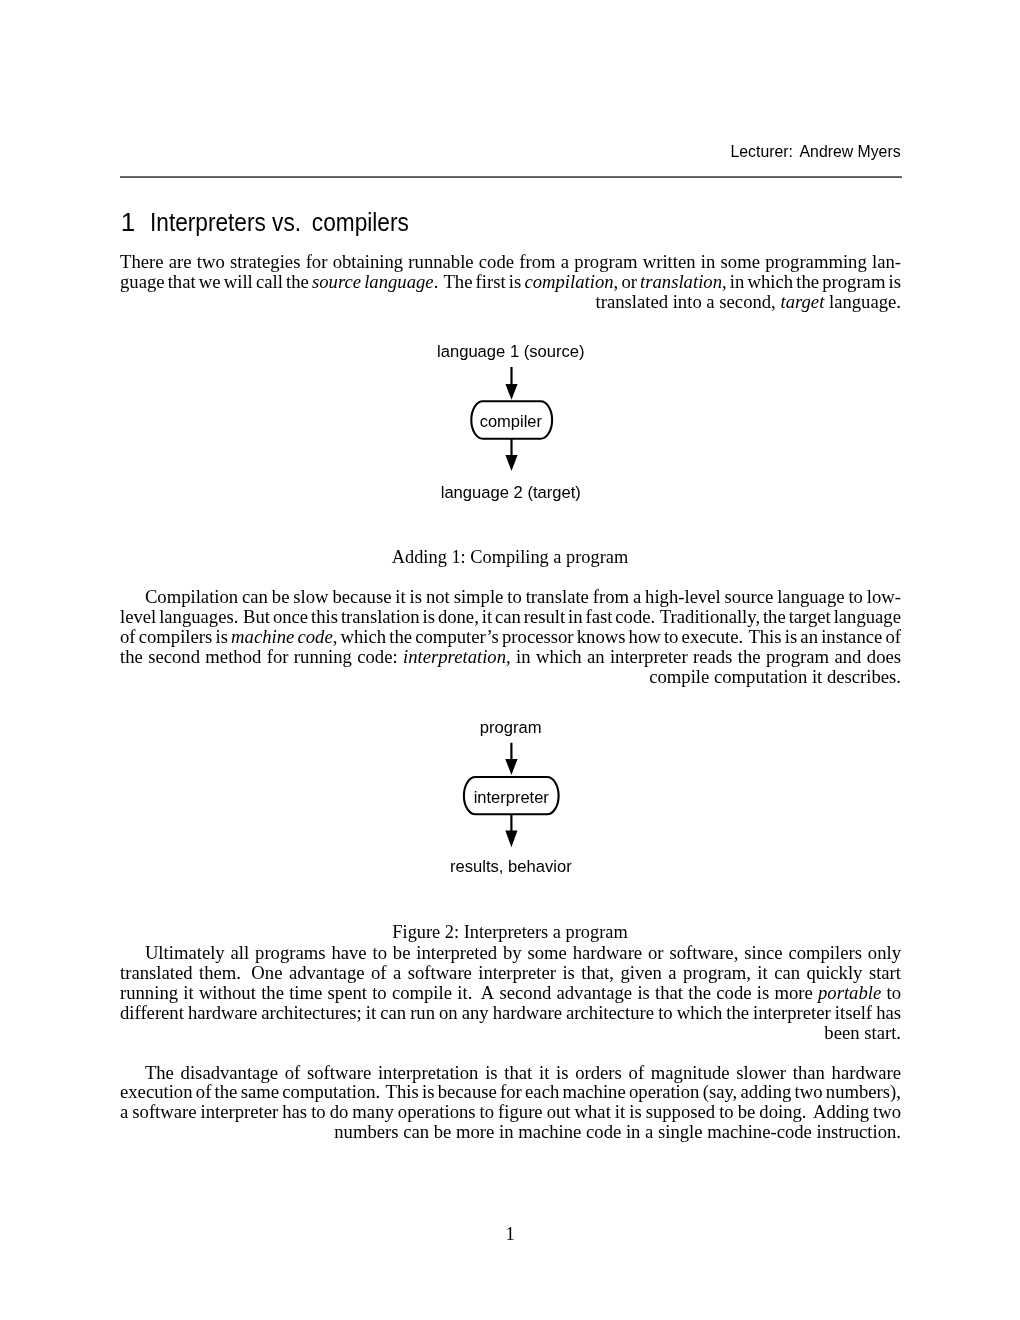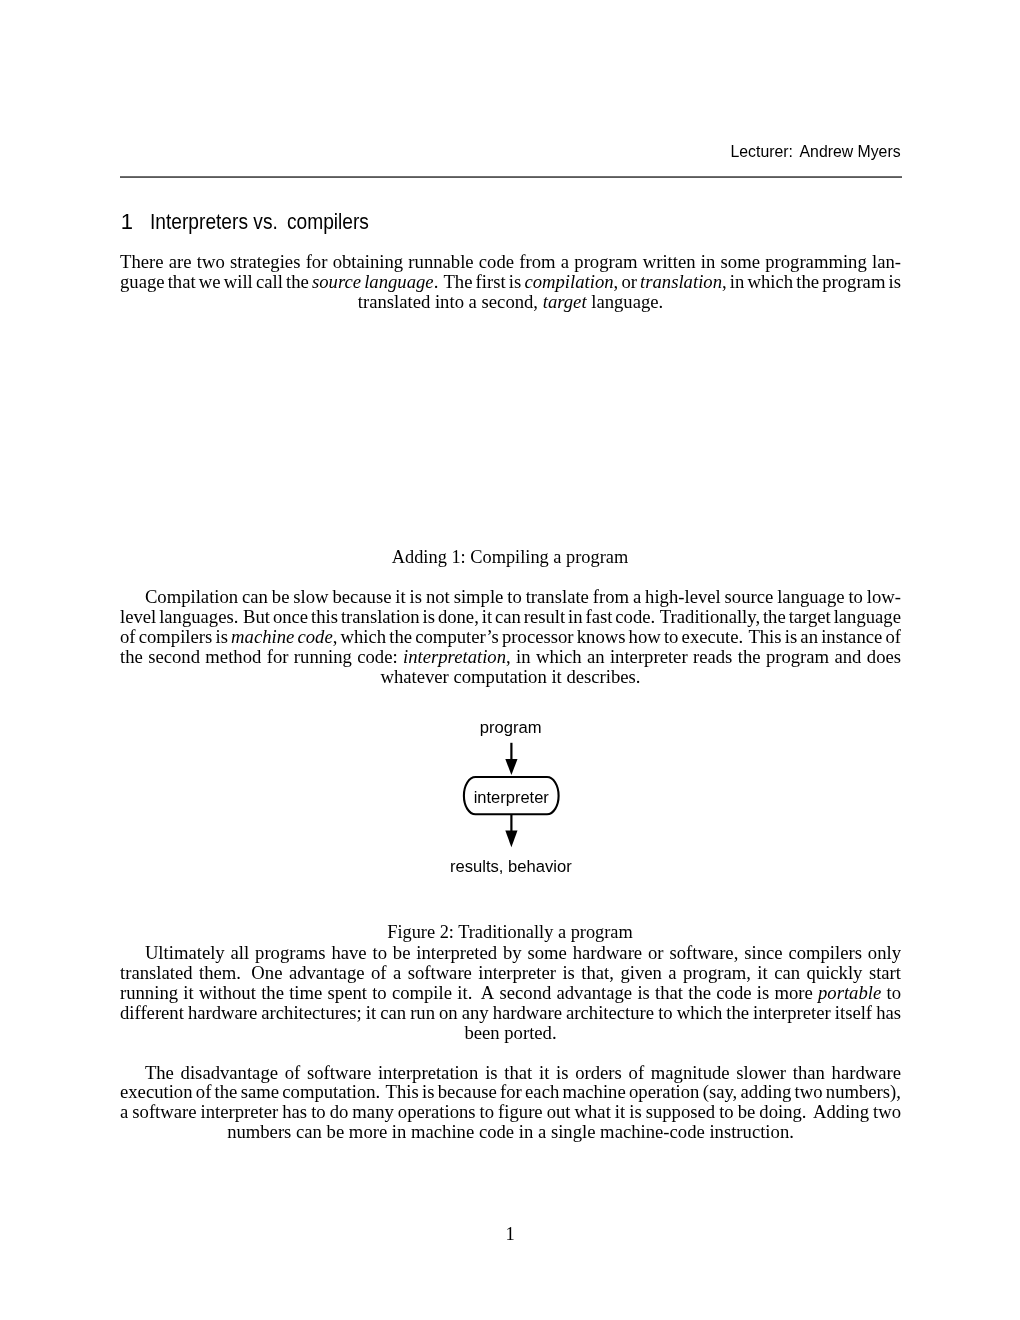--- a/index.html
+++ b/index.html
@@ -24,34 +24,34 @@
   .hdr-row2 { position:absolute; left:0; top:142px; width:1020px;
               font-size:16.7px; line-height:19.5px; height:19.5px; }
   .hdr-row2 > span { display:block; position:absolute; top:0; right:119px;
                      transform:scaleX(0.947);
                      transform-origin:right center; white-space:nowrap; }
   .rule { position:absolute; left:120px; top:175.6px; width:782px; height:2.1px;
           background:linear-gradient(to bottom, #b5b5b5 0%, #2a2a2a 50%, #8a8a8a 100%); }
 
   
   .sec { position:absolute; left:120.8px; top:211px;
-         font-family:"Liberation Sans", sans-serif; font-size:22px;
+         font-family:"Liberation Sans", sans-serif; font-size:26px;
          line-height:22px; white-space:nowrap; }
   .sec .num { display:inline-block; width:29.5px; }
   .sec .stitle { display:inline-block; transform:scaleX(0.871);
                  transform-origin:left center; }
 
   
   .para { position:absolute; left:120px; width:781px;
           font-size:18.67px; line-height:19.9px;
           font-family:"Liberation Serif", serif; }
   .para i { font-style:italic; }
   .jline { display:flex; justify-content:space-between; white-space:pre;
            height:19.9px; align-items:baseline; }
-  .lline { display:block; text-align:center; white-space:pre; height:19.9px; }
+  .lline { display:block; text-align:right; white-space:pre; height:19.9px; }
   .jline > .seg, .lline > .seg { white-space:pre; }
 
   
   .fig { position:absolute; left:0; width:1020px; }
   .fig svg { display:block; overflow:visible; }
   .figcap { position:absolute; left:0; width:1020px; text-align:center;
             font-size:18.35px; line-height:20px; }
   .figcap > span { display:inline-block; }
 
   .diagtext { font-family:"Liberation Sans", sans-serif; font-size:17.2px;
@@ -75,54 +75,70 @@
   <div class="sec">
     <span class="num">1</span><span class="stitle">Interpreters vs.  compilers</span>
   </div>
 
   <div class="para" style="top:251.8px">
       <span class="jline" style="display: block; position: relative;"><span class="seg" style="position: absolute; left: 0px; top: 0px;">There</span><span class="seg" style="position: absolute; left: 48.729px; top: 0px;">are</span><span class="seg" style="position: absolute; left: 76.74px; top: 0px;">two</span><span class="seg" style="position: absolute; left: 109.953px; top: 0px;">strategies</span><span class="seg" style="position: absolute; left: 185.635px; top: 0px;">for</span><span class="seg" style="position: absolute; left: 212.63px; top: 0px;">obtaining</span><span class="seg" style="position: absolute; left: 288.344px; top: 0px;">runnable</span><span class="seg" style="position: absolute; left: 358.854px; top: 0px;">code</span><span class="seg" style="position: absolute; left: 399.302px; top: 0px;">from</span><span class="seg" style="position: absolute; left: 440.797px; top: 0px;">a</span><span class="seg" style="position: absolute; left: 454.307px; top: 0px;">program</span><span class="seg" style="position: absolute; left: 522.74px; top: 0px;">written</span><span class="seg" style="position: absolute; left: 580.828px; top: 0px;">in</span><span class="seg" style="position: absolute; left: 600.573px; top: 0px;">some</span><span class="seg" style="position: absolute; left: 645.193px; top: 0px;">programming</span><span class="seg" style="position: absolute; left: 751.984px; top: 0px;">lan-</span></span>
       <span class="jline" style="display: block; position: relative;"><span class="seg" style="position: absolute; left: 0px; top: 0px;">guage</span><span class="seg" style="position: absolute; left: 47.702px; top: 0px;">that</span><span class="seg" style="position: absolute; left: 78.842px; top: 0px;">we</span><span class="seg" style="position: absolute; left: 103.763px; top: 0px;">will</span><span class="seg" style="position: absolute; left: 135.949px; top: 0px;">call</span><span class="seg" style="position: absolute; left: 166.042px; top: 0px;">the</span><span class="seg" style="position: absolute; left: 191.994px; top: 0px;"><i>source</i></span><span class="seg" style="position: absolute; left: 244.196px; top: 0px;"><i>language</i>.</span><span class="seg" style="position: absolute; left: 323.417px; top: 0px;">The</span><span class="seg" style="position: absolute; left: 355.587px; top: 0px;">first</span><span class="seg" style="position: absolute; left: 388.805px; top: 0px;">is</span><span class="seg" style="position: absolute; left: 404.414px; top: 0px;"><i>compilation</i>,</span><span class="seg" style="position: absolute; left: 501.381px; top: 0px;">or</span><span class="seg" style="position: absolute; left: 520.083px; top: 0px;"><i>translation</i>,</span><span class="seg" style="position: absolute; left: 609.817px; top: 0px;">in</span><span class="seg" style="position: absolute; left: 627.487px; top: 0px;">which</span><span class="seg" style="position: absolute; left: 676.236px; top: 0px;">the</span><span class="seg" style="position: absolute; left: 702.189px; top: 0px;">program</span><span class="seg" style="position: absolute; left: 768.547px; top: 0px;">is</span></span>
       <span class="lline"><span>translated into a second, </span><i>target</i><span> language.</span></span>
     </div>
 
+  <div class="fig" style="top:330px">
+    <svg width="1020" height="180" viewBox="0 0 1020 180">
+      <text class="diagtext" x="510.8" y="26.7" transform="translate(510.8,0) scale(0.965,1) translate(-510.8,0)">language 1 (source)</text>
+      <g>
+        <line x1="511.5" y1="37" x2="511.5" y2="55" stroke="#000" stroke-width="2.2"></line>
+        <path d="M 505.4 53.9 L 517.6 53.9 L 511.5 69.8 Z" fill="#000"></path>
+      </g>
+      <rect x="471.3" y="71.3" width="80.8" height="37.5" rx="11.6" ry="18.75" fill="#fff" stroke="#000" stroke-width="2.1"></rect>
+      <text class="diagtext" x="510.8" y="97.3" transform="translate(510.8,0) scale(0.96,1) translate(-510.8,0)">compiler</text>
+      <g>
+        <line x1="511.5" y1="108.8" x2="511.5" y2="126" stroke="#000" stroke-width="2.2"></line>
+        <path d="M 505.4 125 L 517.6 125 L 511.5 140.9 Z" fill="#000"></path>
+      </g>
+      <text class="diagtext" x="510.8" y="168.1" transform="translate(510.8,0) scale(0.965,1) translate(-510.8,0)">language 2 (target)</text>
+    </svg>
+  </div>
   <div class="figcap" style="top:546.5px"><span>Adding 1: Compiling a program</span></div>
 
   <div class="para" style="top:587.3px">
       <span class="jline indent" style="display: block; position: relative;"><span class="seg indent-box" style="width: 24.9px; display: inline-block; position: absolute; left: 0px;"></span><span class="seg" style="position: absolute; left: 24.891px; top: 0px;">Compilation</span><span class="seg" style="position: absolute; left: 122.051px; top: 0px;">can</span><span class="seg" style="position: absolute; left: 151.82px; top: 0px;">be</span><span class="seg" style="position: absolute; left: 173.308px; top: 0px;">slow</span><span class="seg" style="position: absolute; left: 212.437px; top: 0px;">because</span><span class="seg" style="position: absolute; left: 275.362px; top: 0px;">it</span><span class="seg" style="position: absolute; left: 289.616px; top: 0px;">is</span><span class="seg" style="position: absolute; left: 305.948px; top: 0px;">not</span><span class="seg" style="position: absolute; left: 333.67px; top: 0px;">simple</span><span class="seg" style="position: absolute; left: 387.299px; top: 0px;">to</span><span class="seg" style="position: absolute; left: 405.693px; top: 0px;">translate</span><span class="seg" style="position: absolute; left: 472.775px; top: 0px;">from</span><span class="seg" style="position: absolute; left: 512.919px; top: 0px;">a</span><span class="seg" style="position: absolute; left: 525.079px; top: 0px;">high-level</span><span class="seg" style="position: absolute; left: 604.598px; top: 0px;">source</span><span class="seg" style="position: absolute; left: 657.18px; top: 0px;">language</span><span class="seg" style="position: absolute; left: 728.403px; top: 0px;">to</span><span class="seg" style="position: absolute; left: 746.797px; top: 0px;">low-</span></span>
       <span class="jline" style="display: block; position: relative;"><span class="seg" style="position: absolute; left: 0px; top: 0px;">level</span><span class="seg" style="position: absolute; left: 39.15px; top: 0px;">languages.</span><span class="seg" style="position: absolute; left: 123.088px; top: 0px;">But</span><span class="seg" style="position: absolute; left: 152.941px; top: 0px;">once</span><span class="seg" style="position: absolute; left: 191.044px; top: 0px;">this</span><span class="seg" style="position: absolute; left: 220.897px; top: 0px;">translation</span><span class="seg" style="position: absolute; left: 302.547px; top: 0px;">is</span><span class="seg" style="position: absolute; left: 317.885px; top: 0px;">done,</span><span class="seg" style="position: absolute; left: 361.706px; top: 0px;">it</span><span class="seg" style="position: absolute; left: 374.966px; top: 0px;">can</span><span class="seg" style="position: absolute; left: 403.74px; top: 0px;">result</span><span class="seg" style="position: absolute; left: 448.078px; top: 0px;">in</span><span class="seg" style="position: absolute; left: 465.478px; top: 0px;">fast</span><span class="seg" style="position: absolute; left: 495.3px; top: 0px;">code.</span><span class="seg" style="position: absolute; left: 539.863px; top: 0px;">Traditionally,</span><span class="seg" style="position: absolute; left: 642.95px; top: 0px;">the</span><span class="seg" style="position: absolute; left: 668.631px; top: 0px;">target</span><span class="seg" style="position: absolute; left: 713.656px; top: 0px;">language</span></span>
       <span class="jline" style="display: block; position: relative;"><span class="seg" style="position: absolute; left: 0px; top: 0px;">of</span><span class="seg" style="position: absolute; left: 18.721px; top: 0px;">compilers</span><span class="seg" style="position: absolute; left: 95.473px; top: 0px;">is</span><span class="seg" style="position: absolute; left: 111.099px; top: 0px;"><i>machine</i></span><span class="seg" style="position: absolute; left: 177.476px; top: 0px;"><i>code</i>,</span><span class="seg" style="position: absolute; left: 220.541px; top: 0px;">which</span><span class="seg" style="position: absolute; left: 269.308px; top: 0px;">the</span><span class="seg" style="position: absolute; left: 295.279px; top: 0px;">computer’s</span><span class="seg" style="position: absolute; left: 382.046px; top: 0px;">processor</span><span class="seg" style="position: absolute; left: 456.72px; top: 0px;">knows</span><span class="seg" style="position: absolute; left: 508.613px; top: 0px;">how</span><span class="seg" style="position: absolute; left: 543.927px; top: 0px;">to</span><span class="seg" style="position: absolute; left: 561.617px; top: 0px;">execute.</span><span class="seg" style="position: absolute; left: 628.399px; top: 0px;">This</span><span class="seg" style="position: absolute; left: 664.744px; top: 0px;">is</span><span class="seg" style="position: absolute; left: 680.371px; top: 0px;">an</span><span class="seg" style="position: absolute; left: 701.154px; top: 0px;">instance</span><span class="seg" style="position: absolute; left: 765.453px; top: 0px;">of</span></span>
       <span class="jline" style="display: block; position: relative;"><span class="seg" style="position: absolute; left: 0px; top: 0px;">the</span><span class="seg" style="position: absolute; left: 28.174px; top: 0px;">second</span><span class="seg" style="position: absolute; left: 85.364px; top: 0px;">method</span><span class="seg" style="position: absolute; left: 146.709px; top: 0px;">for</span><span class="seg" style="position: absolute; left: 173.852px; top: 0px;">running</span><span class="seg" style="position: absolute; left: 237.276px; top: 0px;">code:</span><span class="seg" style="position: absolute; left: 283.059px; top: 0px;"><i>interpretation</i>,</span><span class="seg" style="position: absolute; left: 396.061px; top: 0px;">in</span><span class="seg" style="position: absolute; left: 415.954px; top: 0px;">which</span><span class="seg" style="position: absolute; left: 466.925px; top: 0px;">an</span><span class="seg" style="position: absolute; left: 489.911px; top: 0px;">interpreter</span><span class="seg" style="position: absolute; left: 572.976px; top: 0px;">reads</span><span class="seg" style="position: absolute; left: 617.728px; top: 0px;">the</span><span class="seg" style="position: absolute; left: 645.902px; top: 0px;">program</span><span class="seg" style="position: absolute; left: 714.482px; top: 0px;">and</span><span class="seg" style="position: absolute; left: 746.797px; top: 0px;">does</span></span>
-      <span class="lline"><span>whatever computation it describes.</span></span>
+      <span class="lline"><span>compile computation it describes.</span></span>
     </div>
 
   <div class="fig" style="top:706px">
     <svg width="1020" height="180" viewBox="0 0 1020 180">
       <text class="diagtext" x="510.6" y="27.2" transform="translate(510.6,0) scale(0.965,1) translate(-510.6,0)">program</text>
       <g>
         <line x1="511.4" y1="36.8" x2="511.4" y2="54" stroke="#000" stroke-width="2.2"></line>
         <path d="M 505.3 53.1 L 517.5 53.1 L 511.4 68.9 Z" fill="#000"></path>
       </g>
       <rect x="463.9" y="71.0" width="94.7" height="37.3" rx="11.6" ry="18.65" fill="#fff" stroke="#000" stroke-width="2.1"></rect>
       <text class="diagtext" x="511.25" y="97.2" transform="translate(511.25,0) scale(0.96,1) translate(-511.25,0)">interpreter</text>
       <g>
         <line x1="511.4" y1="108" x2="511.4" y2="125.4" stroke="#000" stroke-width="2.2"></line>
         <path d="M 505.3 124.5 L 517.5 124.5 L 511.4 141.2 Z" fill="#000"></path>
       </g>
       <text class="diagtext" x="510.85" y="165.6" transform="translate(510.85,0) scale(0.965,1) translate(-510.85,0)">results, behavior</text>
     </svg>
   </div>
-  <div class="figcap" style="top:921.5px"><span>Figure 2: Traditionally a program</span></div>
+  <div class="figcap" style="top:921.5px"><span>Figure 2: Interpreters a program</span></div>
 
   <div class="para" style="top:943px">
       <span class="jline indent" style="display: block; position: relative;"><span class="seg indent-box" style="width: 24.9px; display: inline-block; position: absolute; left: 0px;"></span><span class="seg" style="position: absolute; left: 24.891px; top: 0px;">Ultimately</span><span class="seg" style="position: absolute; left: 110.547px; top: 0px;">all</span><span class="seg" style="position: absolute; left: 135.063px; top: 0px;">programs</span><span class="seg" style="position: absolute; left: 211.391px; top: 0px;">have</span><span class="seg" style="position: absolute; left: 252.469px; top: 0px;">to</span><span class="seg" style="position: absolute; left: 272.844px; top: 0px;">be</span><span class="seg" style="position: absolute; left: 296.313px; top: 0px;">interpreted</span><span class="seg" style="position: absolute; left: 382.984px; top: 0px;">by</span><span class="seg" style="position: absolute; left: 407.5px; top: 0px;">some</span><span class="seg" style="position: absolute; left: 452.75px; top: 0px;">hardware</span><span class="seg" style="position: absolute; left: 528.016px; top: 0px;">or</span><span class="seg" style="position: absolute; left: 549.422px; top: 0px;">software,</span><span class="seg" style="position: absolute; left: 624.188px; top: 0px;">since</span><span class="seg" style="position: absolute; left: 668.391px; top: 0px;">compilers</span><span class="seg" style="position: absolute; left: 747.828px; top: 0px;">only</span></span>
       <span class="jline" style="display: block; position: relative;"><span class="seg" style="position: absolute; left: 0px; top: 0px;">translated</span><span class="seg" style="position: absolute; left: 78.967px; top: 0px;">them.</span><span class="seg" style="position: absolute; left: 131.363px; top: 0px;">One</span><span class="seg" style="position: absolute; left: 168.893px; top: 0px;">advantage</span><span class="seg" style="position: absolute; left: 250.954px; top: 0px;">of</span><span class="seg" style="position: absolute; left: 272.937px; top: 0px;">a</span><span class="seg" style="position: absolute; left: 287.654px; top: 0px;">software</span><span class="seg" style="position: absolute; left: 358.325px; top: 0px;">interpreter</span><span class="seg" style="position: absolute; left: 442.448px; top: 0px;">is</span><span class="seg" style="position: absolute; left: 461.338px; top: 0px;">that,</span><span class="seg" style="position: absolute; left: 500.414px; top: 0px;">given</span><span class="seg" style="position: absolute; left: 548.304px; top: 0px;">a</span><span class="seg" style="position: absolute; left: 563.021px; top: 0px;">program,</span><span class="seg" style="position: absolute; left: 637.332px; top: 0px;">it</span><span class="seg" style="position: absolute; left: 654.143px; top: 0px;">can</span><span class="seg" style="position: absolute; left: 686.47px; top: 0px;">quickly</span><span class="seg" style="position: absolute; left: 748.875px; top: 0px;">start</span></span>
       <span class="jline" style="display: block; position: relative;"><span class="seg" style="position: absolute; left: 0px; top: 0px;">running</span><span class="seg" style="position: absolute; left: 63.278px; top: 0px;">it</span><span class="seg" style="position: absolute; left: 78.883px; top: 0px;">without</span><span class="seg" style="position: absolute; left: 141.129px; top: 0px;">the</span><span class="seg" style="position: absolute; left: 169.157px; top: 0px;">time</span><span class="seg" style="position: absolute; left: 207.559px; top: 0px;">spent</span><span class="seg" style="position: absolute; left: 252.181px; top: 0px;">to</span><span class="seg" style="position: absolute; left: 271.927px; top: 0px;">compile</span><span class="seg" style="position: absolute; left: 337.267px; top: 0px;">it.</span><span class="seg" style="position: absolute; left: 360.772px; top: 0px;">A</span><span class="seg" style="position: absolute; left: 379.487px; top: 0px;">second</span><span class="seg" style="position: absolute; left: 436.53px; top: 0px;">advantage</span><span class="seg" style="position: absolute; left: 517.386px; top: 0px;">is</span><span class="seg" style="position: absolute; left: 535.069px; top: 0px;">that</span><span class="seg" style="position: absolute; left: 568.284px; top: 0px;">the</span><span class="seg" style="position: absolute; left: 596.312px; top: 0px;">code</span><span class="seg" style="position: absolute; left: 636.761px; top: 0px;">is</span><span class="seg" style="position: absolute; left: 654.445px; top: 0px;">more</span><span class="seg" style="position: absolute; left: 698.019px; top: 0px;"><i>portable</i></span><span class="seg" style="position: absolute; left: 766.484px; top: 0px;">to</span></span>
       <span class="jline" style="display: block; position: relative;"><span class="seg" style="position: absolute; left: 0px; top: 0px;">different</span><span class="seg" style="position: absolute; left: 67.907px; top: 0px;">hardware</span><span class="seg" style="position: absolute; left: 141.33px; top: 0px;">architectures;</span><span class="seg" style="position: absolute; left: 245.831px; top: 0px;">it</span><span class="seg" style="position: absolute; left: 260.223px; top: 0px;">can</span><span class="seg" style="position: absolute; left: 290.13px; top: 0px;">run</span><span class="seg" style="position: absolute; left: 319.022px; top: 0px;">on</span><span class="seg" style="position: absolute; left: 341.695px; top: 0px;">any</span><span class="seg" style="position: absolute; left: 372.649px; top: 0px;">hardware</span><span class="seg" style="position: absolute; left: 446.072px; top: 0px;">architecture</span><span class="seg" style="position: absolute; left: 538.135px; top: 0px;">to</span><span class="seg" style="position: absolute; left: 556.668px; top: 0px;">which</span><span class="seg" style="position: absolute; left: 606.278px; top: 0px;">the</span><span class="seg" style="position: absolute; left: 633.092px; top: 0px;">interpreter</span><span class="seg" style="position: absolute; left: 714.796px; top: 0px;">itself</span><span class="seg" style="position: absolute; left: 756.125px; top: 0px;">has</span></span>
-      <span class="lline"><span>been ported.</span></span>
+      <span class="lline"><span>been start.</span></span>
     </div>
 
   <div class="para" style="top:1062.5px">
       <span class="jline indent" style="display: block; position: relative;"><span class="seg indent-box" style="width: 24.9px; display: inline-block; position: absolute; left: 0px;"></span><span class="seg" style="position: absolute; left: 24.891px; top: 0px;">The</span><span class="seg" style="position: absolute; left: 60.616px; top: 0px;">disadvantage</span><span class="seg" style="position: absolute; left: 164.717px; top: 0px;">of</span><span class="seg" style="position: absolute; left: 186.973px; top: 0px;">software</span><span class="seg" style="position: absolute; left: 257.917px; top: 0px;">interpretation</span><span class="seg" style="position: absolute; left: 365.127px; top: 0px;">is</span><span class="seg" style="position: absolute; left: 384.29px; top: 0px;">that</span><span class="seg" style="position: absolute; left: 418.984px; top: 0px;">it</span><span class="seg" style="position: absolute; left: 436.069px; top: 0px;">is</span><span class="seg" style="position: absolute; left: 455.232px; top: 0px;">orders</span><span class="seg" style="position: absolute; left: 508.567px; top: 0px;">of</span><span class="seg" style="position: absolute; left: 530.824px; top: 0px;">magnitude</span><span class="seg" style="position: absolute; left: 616.299px; top: 0px;">slower</span><span class="seg" style="position: absolute; left: 672.759px; top: 0px;">than</span><span class="seg" style="position: absolute; left: 711.594px; top: 0px;">hardware</span></span>
       <span class="jline" style="display: block; position: relative;"><span class="seg" style="position: absolute; left: 0px; top: 0px;">execution</span><span class="seg" style="position: absolute; left: 75.804px; top: 0px;">of</span><span class="seg" style="position: absolute; left: 94.624px; top: 0px;">the</span><span class="seg" style="position: absolute; left: 120.694px; top: 0px;">same</span><span class="seg" style="position: absolute; left: 162.311px; top: 0px;">computation.</span><span class="seg" style="position: absolute; left: 265.551px; top: 0px;">This</span><span class="seg" style="position: absolute; left: 301.996px; top: 0px;">is</span><span class="seg" style="position: absolute; left: 317.722px; top: 0px;">because</span><span class="seg" style="position: absolute; left: 380.042px; top: 0px;">for</span><span class="seg" style="position: absolute; left: 405.08px; top: 0px;">each</span><span class="seg" style="position: absolute; left: 442.525px; top: 0px;">machine</span><span class="seg" style="position: absolute; left: 509.002px; top: 0px;">operation</span><span class="seg" style="position: absolute; left: 582.728px; top: 0px;">(say,</span><span class="seg" style="position: absolute; left: 620.548px; top: 0px;">adding</span><span class="seg" style="position: absolute; left: 674.602px; top: 0px;">two</span><span class="seg" style="position: absolute; left: 705.859px; top: 0px;">numbers),</span></span>
       <span class="jline" style="display: block; position: relative;"><span class="seg" style="position: absolute; left: 0px; top: 0px;">a</span><span class="seg" style="position: absolute; left: 12.301px; top: 0px;">software</span><span class="seg" style="position: absolute; left: 80.556px; top: 0px;">interpreter</span><span class="seg" style="position: absolute; left: 162.264px; top: 0px;">has</span><span class="seg" style="position: absolute; left: 191.159px; top: 0px;">to</span><span class="seg" style="position: absolute; left: 209.694px; top: 0px;">do</span><span class="seg" style="position: absolute; left: 232.371px; top: 0px;">many</span><span class="seg" style="position: absolute; left: 277.844px; top: 0px;">operations</span><span class="seg" style="position: absolute; left: 359.583px; top: 0px;">to</span><span class="seg" style="position: absolute; left: 378.119px; top: 0px;">figure</span><span class="seg" style="position: absolute; left: 426.686px; top: 0px;">out</span><span class="seg" style="position: absolute; left: 454.55px; top: 0px;">what</span><span class="seg" style="position: absolute; left: 494.835px; top: 0px;">it</span><span class="seg" style="position: absolute; left: 509.23px; top: 0px;">is</span><span class="seg" style="position: absolute; left: 525.704px; top: 0px;">supposed</span><span class="seg" style="position: absolute; left: 599.177px; top: 0px;">to</span><span class="seg" style="position: absolute; left: 617.713px; top: 0px;">be</span><span class="seg" style="position: absolute; left: 639.342px; top: 0px;">doing.</span><span class="seg" style="position: absolute; left: 693.027px; top: 0px;">Adding</span><span class="seg" style="position: absolute; left: 753.016px; top: 0px;">two</span></span>
       <span class="lline"><span>numbers can be more in machine code in a single machine-code instruction.</span></span>
     </div>
 
   <div class="pageno">1</div>

